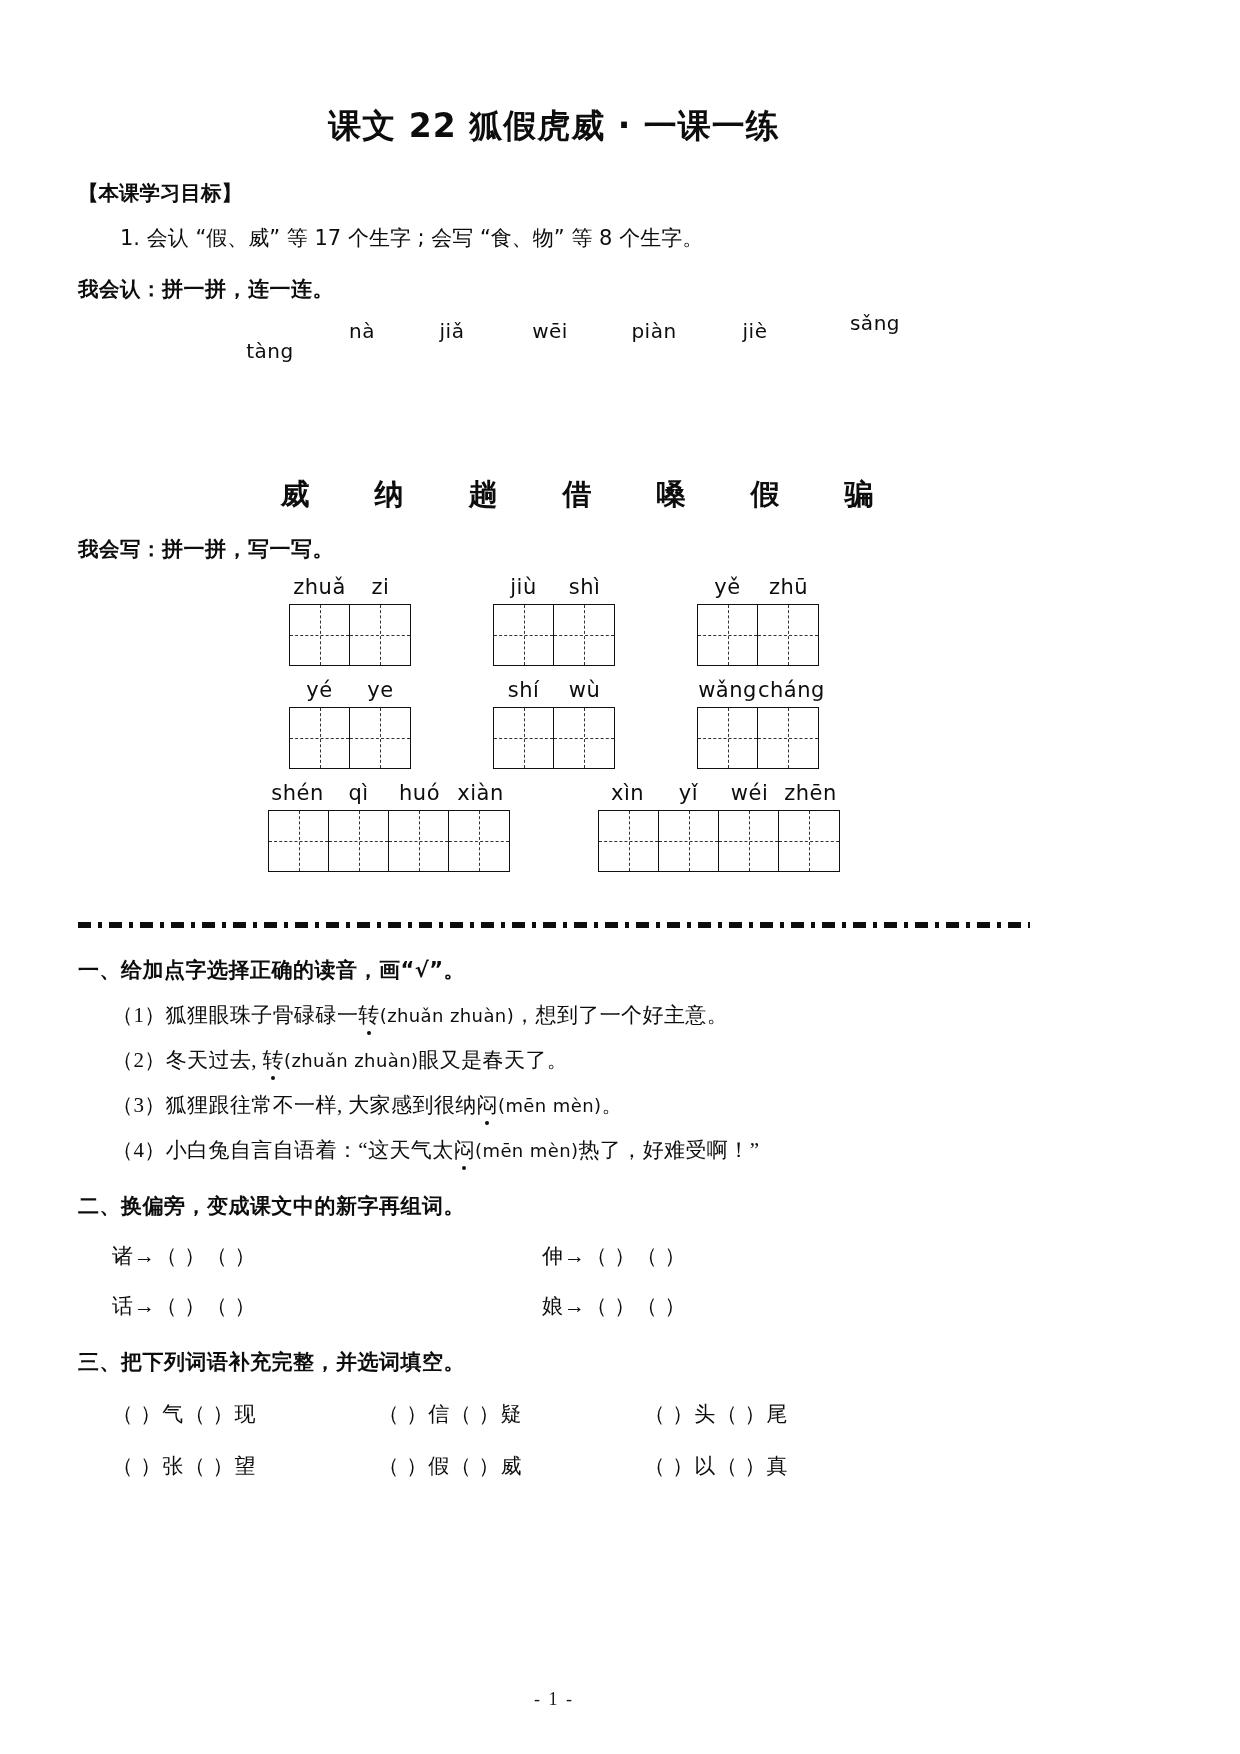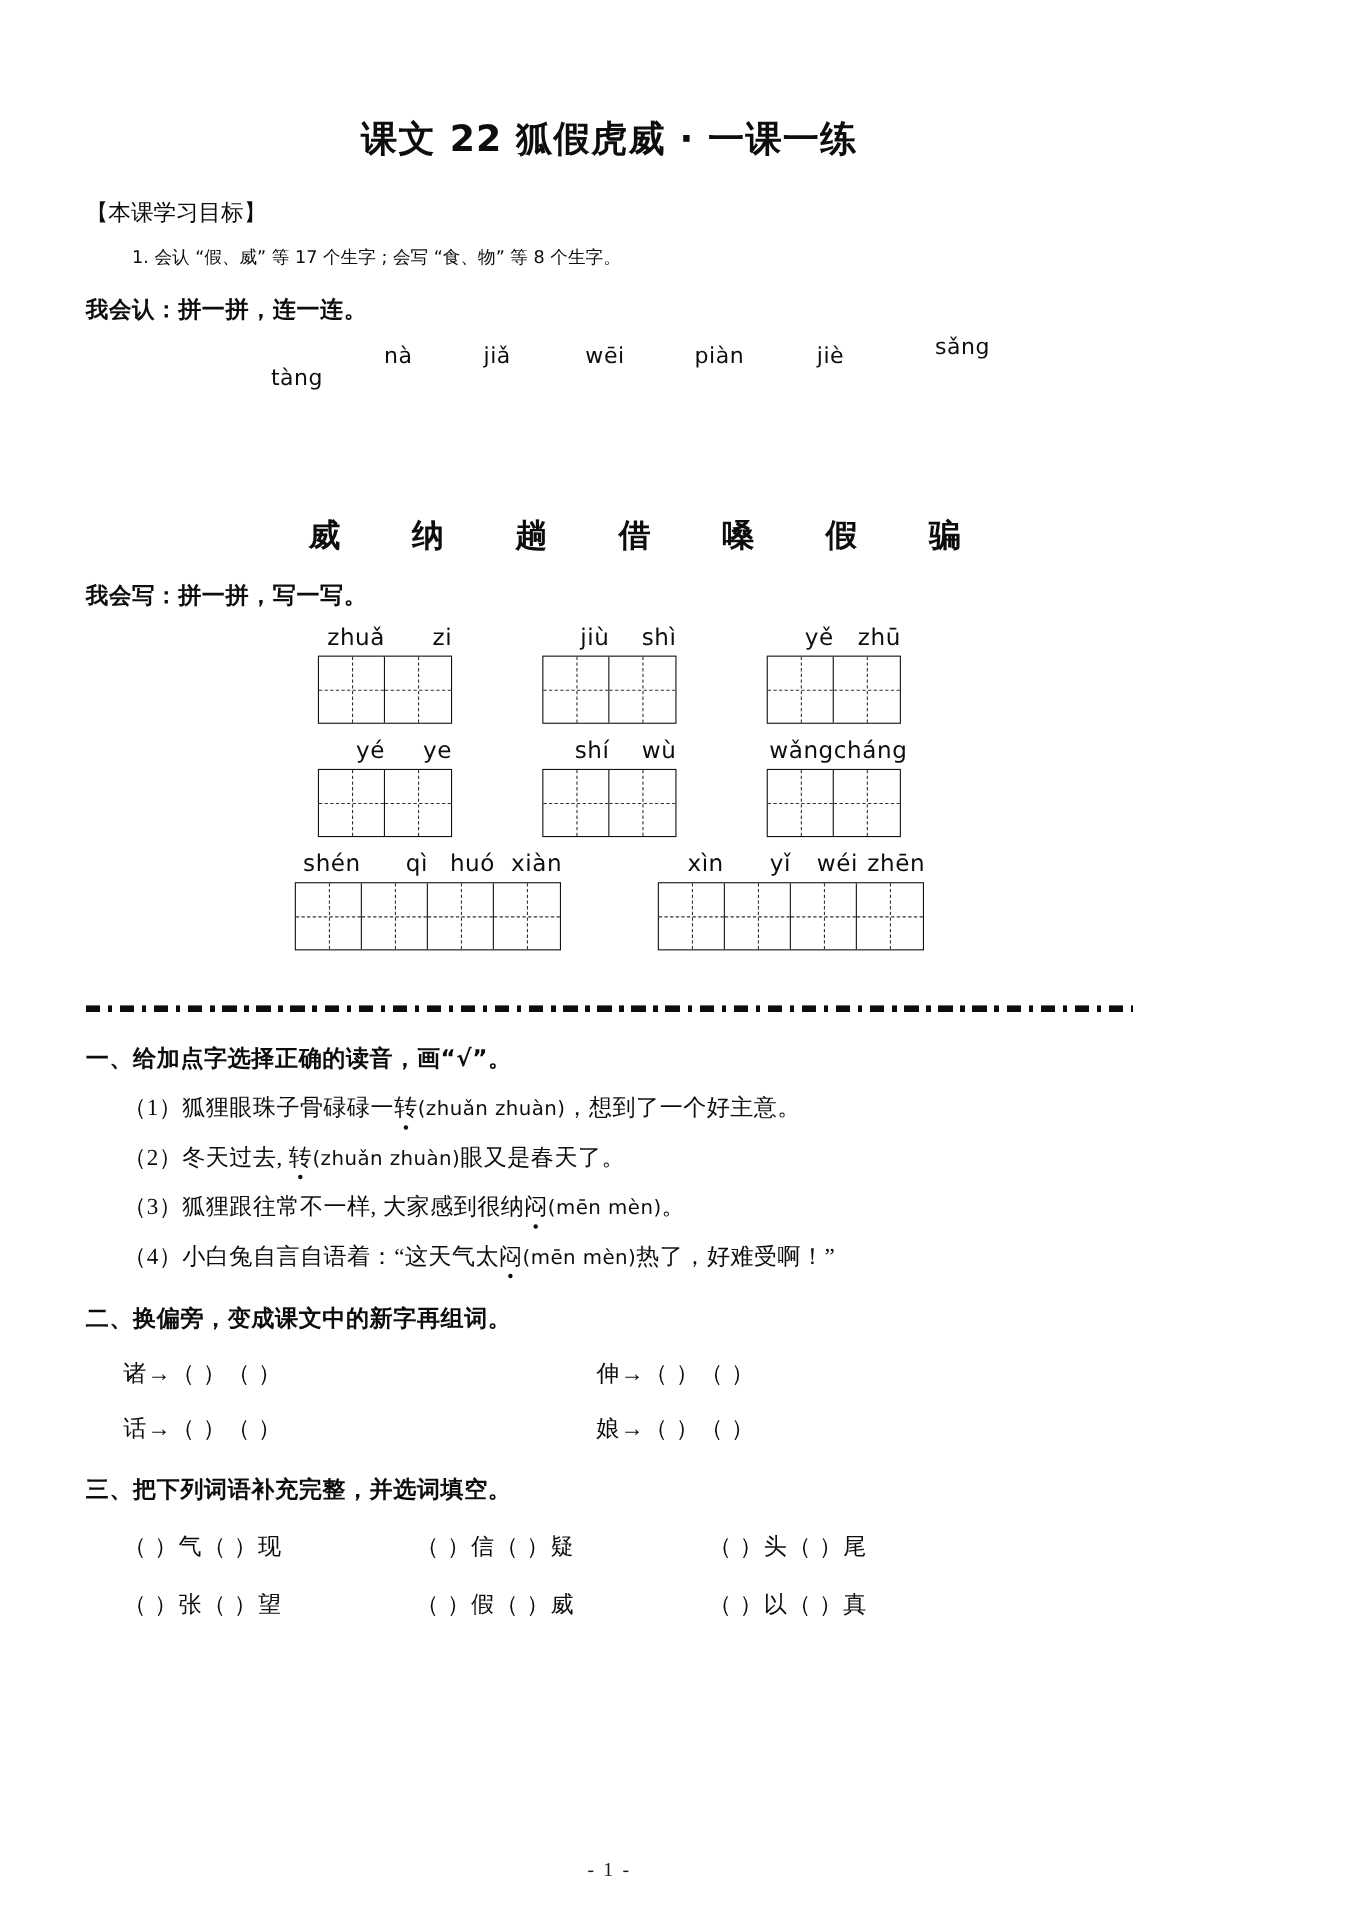--- a/index.html
+++ b/index.html
@@ -36,27 +36,27 @@
   }
 
   
   .objectives {
     margin-top: 34px;
     padding-left: 78px;
     padding-right: 78px;
   }
   .obj-head {
     font-family: "DejaVu Sans", sans-serif;
-    font-weight: normal;
+    font-weight: bold;
     font-size: 20.5px;
     line-height: 1.5;
   }
   .obj-item {
     font-family: "DejaVu Sans", sans-serif;
-    font-size: 16px;
+    font-size: 21px;
     line-height: 1.55;
     margin-top: 13px;
     padding-left: 42px;
   }
 
   
   .prompt-line {
     padding-left: 78px;
     margin-top: 20px;
     font-size: 21px;
@@ -130,21 +130,21 @@
     font-size: 21px;
     letter-spacing: 0.5px;
     margin-bottom: 5px;
     white-space: nowrap;
     display: flex;
   }
   .grid-pinyin i {
     font-style: normal;
     display: inline-block;
     width: 61px;
-    text-align: right;
+    text-align: center;
   }
   .tzg {
     display: flex;
     border: 1.6px solid #111;
     background: #fff;
   }
   .tzg .cell {
     width: 60px;
     height: 60px;
     position: relative;

